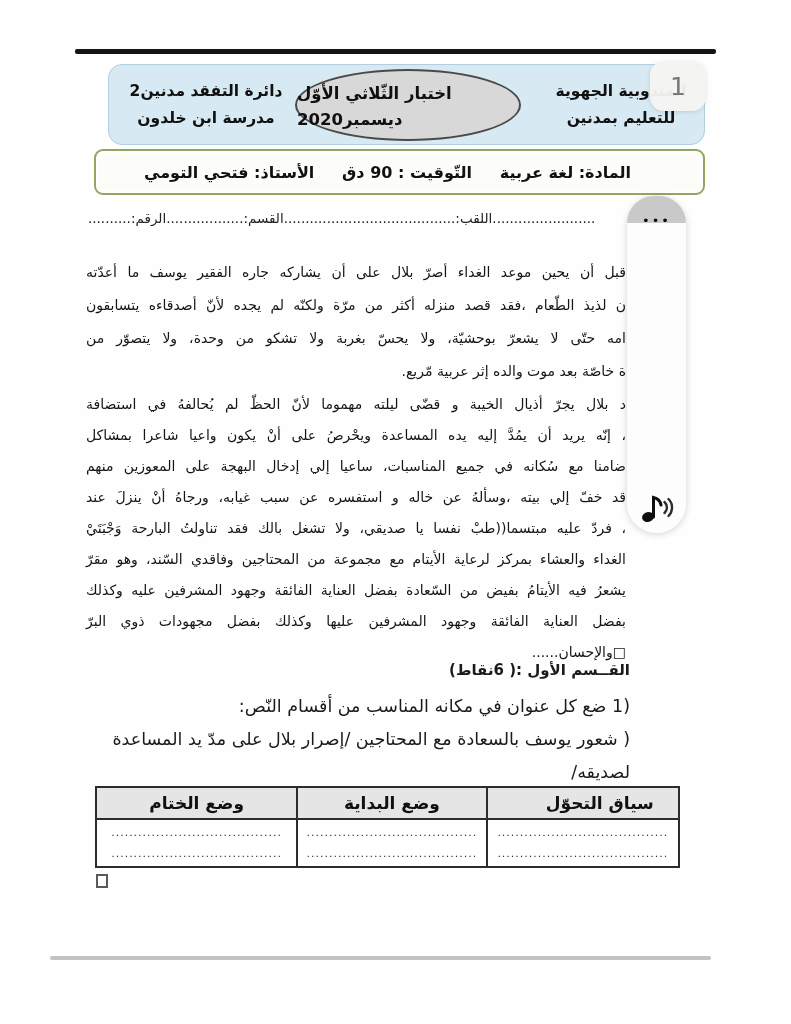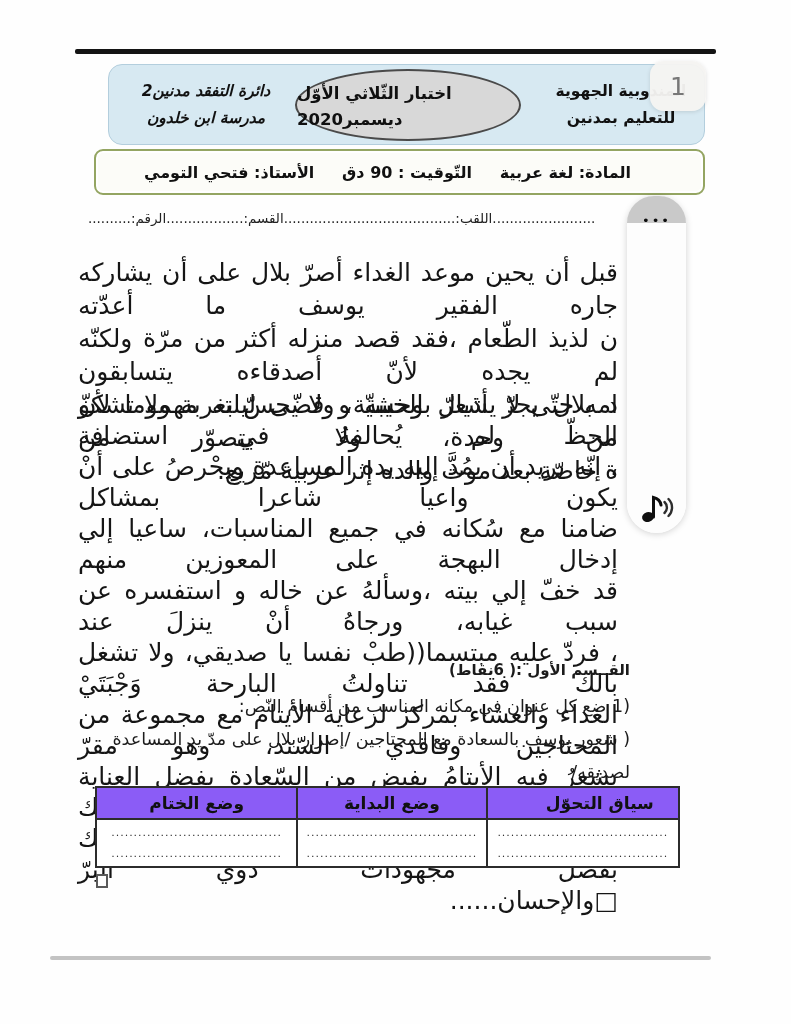--- a/index.html
+++ b/index.html
@@ -10,55 +10,55 @@
 
   
   .top-rule { left:75px; top:49px; width:641px; height:5px; background:#141414; border-radius:2px; }
   .bottom-rule { left:50px; top:956px; width:661px; height:4px; background:#c3c3c3; border-radius:2px; }
 
   
   .header-box { left:108px; top:64px; width:597px; height:81px; background:#d7e9f2;
                 border:1px solid #b3cedd; border-radius:14px; }
   .hdr-col { position:absolute; text-align:center; font-weight:bold; font-size:15.5px; line-height:27px; color:#111; }
   .hdr-right { right:8px; top:13px; width:150px; }
-  .hdr-left  { left:12px; top:13px; width:170px;font-style:italic; }
+  .hdr-left  { left:12px; top:13px; width:170px; }
   .hdr-ellipse { position:absolute; left:186px; top:4px; width:226px; height:72px; background:#d8d8d8;
                  border:2px solid #4a4a4a; border-radius:50%; text-align:left; font-weight:bold;
                  font-size:16.5px; line-height:26px; padding-top:10px; color:#101010; }
   .page-badge { left:650px; top:61px; width:56px; height:50px; background:rgba(245,244,241,0.96);
                 border-radius:14px; box-shadow:0 1px 4px rgba(0,0,0,0.12);
                 display:flex; align-items:center; justify-content:center;
                 font-size:25px; color:#777; font-weight:normal; }
 
   
   .info-box { left:94px; top:149px; width:611px; height:46px; background:#fcfcf8;
               border:2.5px solid #94a562; border-radius:9px; box-shadow: inset 0 0 0 2px #ffffff;
               display:flex; align-items:center; justify-content:space-between;
               padding:0 72px 0 48px; font-weight:bold; font-size:16px; color:#111; }
 
   
   .student-line { left:88px; top:210px; width:560px; font-size:13.5px; letter-spacing:0.5px;
                   text-align:left; direction:rtl; color:#222; white-space:nowrap; overflow:hidden; }
 
   
-  .passage { left:78px; width:540px; font-size:25px; color:#151515; }
+  .passage { left:86px; width:540px; font-size:14px; color:#151515; }
   .p1 { top:256px; line-height:33px; }
   .p2 { top:389px; line-height:31px; }
   .jline { text-align:justify; text-align-last:justify; -moz-text-align-last:justify; }
   .rline { text-align:right; }
 
   
   .section-block { left:90px; top:661px; width:540px; text-align:right; }
   .section-title { font-weight:bold; font-size:15px; margin-bottom:11px; }
   .q-line { font-size:17.5px; line-height:33px; }
 
   
   table.grid { position:absolute; left:95px; top:786px; width:585px; border-collapse:collapse;
                direction:rtl; }
-  table.grid th { background:#8b5cf6; border:2px solid #2c2c2c; font-weight:bold; font-size:17px;
+  table.grid th { background:#e5e5e5; border:2px solid #2c2c2c; font-weight:bold; font-size:17px;
                   height:32px; color:#111; }
   table.grid td { border:2px solid #2c2c2c; height:48px; vertical-align:middle; text-align:center;
                   font-size:11px; letter-spacing:1px; color:#333; line-height:21px; background:#fff; }
   .col-a { width:33%;padding-left:34px; } .col-b { width:32.5%; } .col-c { width:34.5%; }
   .small-square { left:96px; top:874px; width:12px; height:14px; border:2px solid #5a5a5a; background:#fff; }
 
   
   .pill { left:627px; top:196px; width:59px; height:337px; z-index:30;
           background:rgba(253,253,253,0.97); border-radius:30px 30px 30px 30px;
           box-shadow:0 1px 7px rgba(0,0,0,0.18); }

